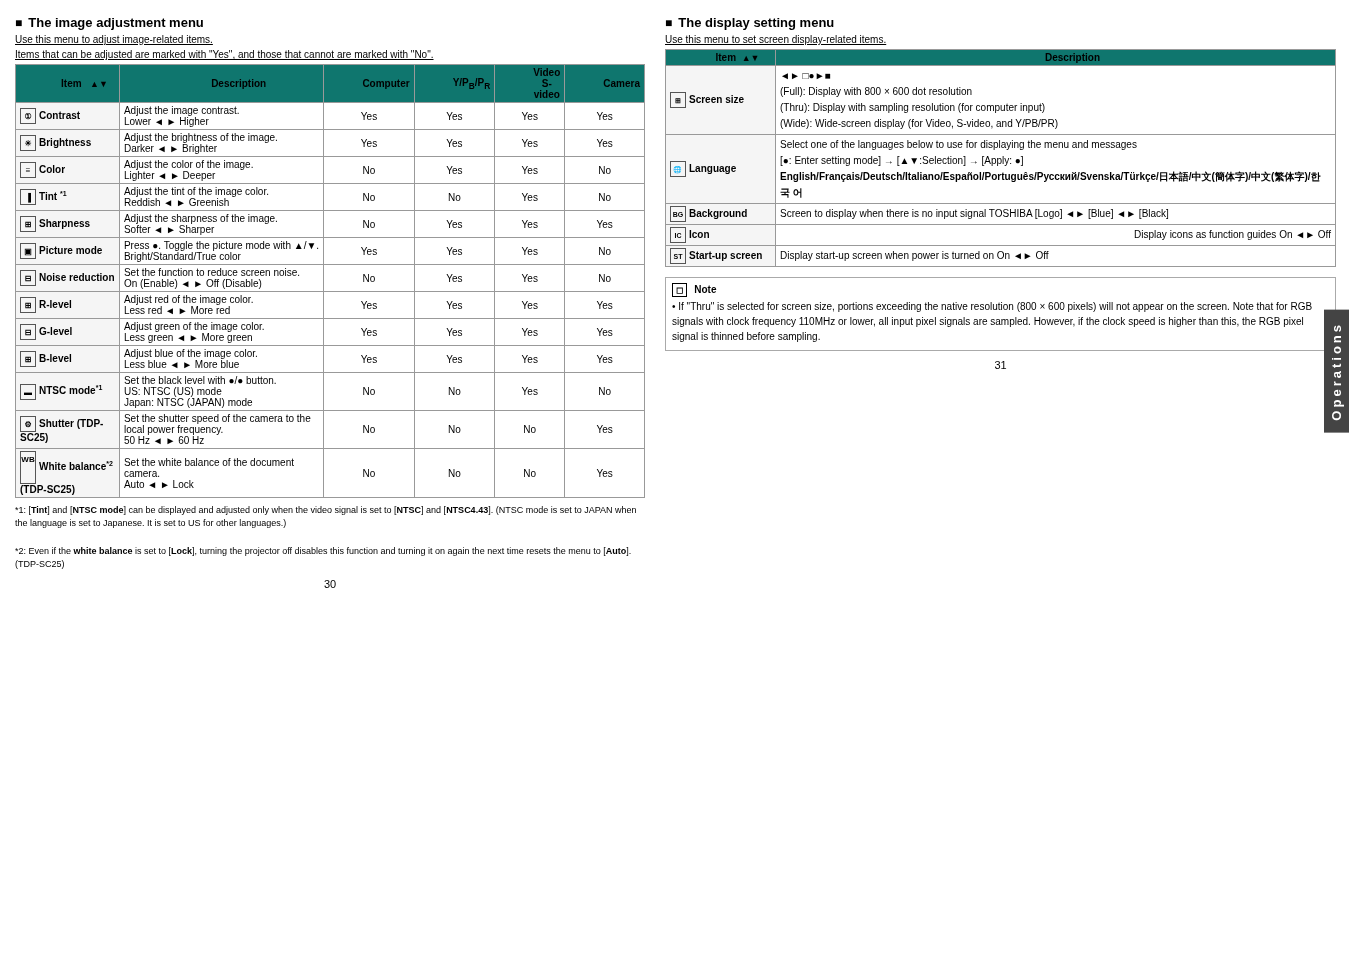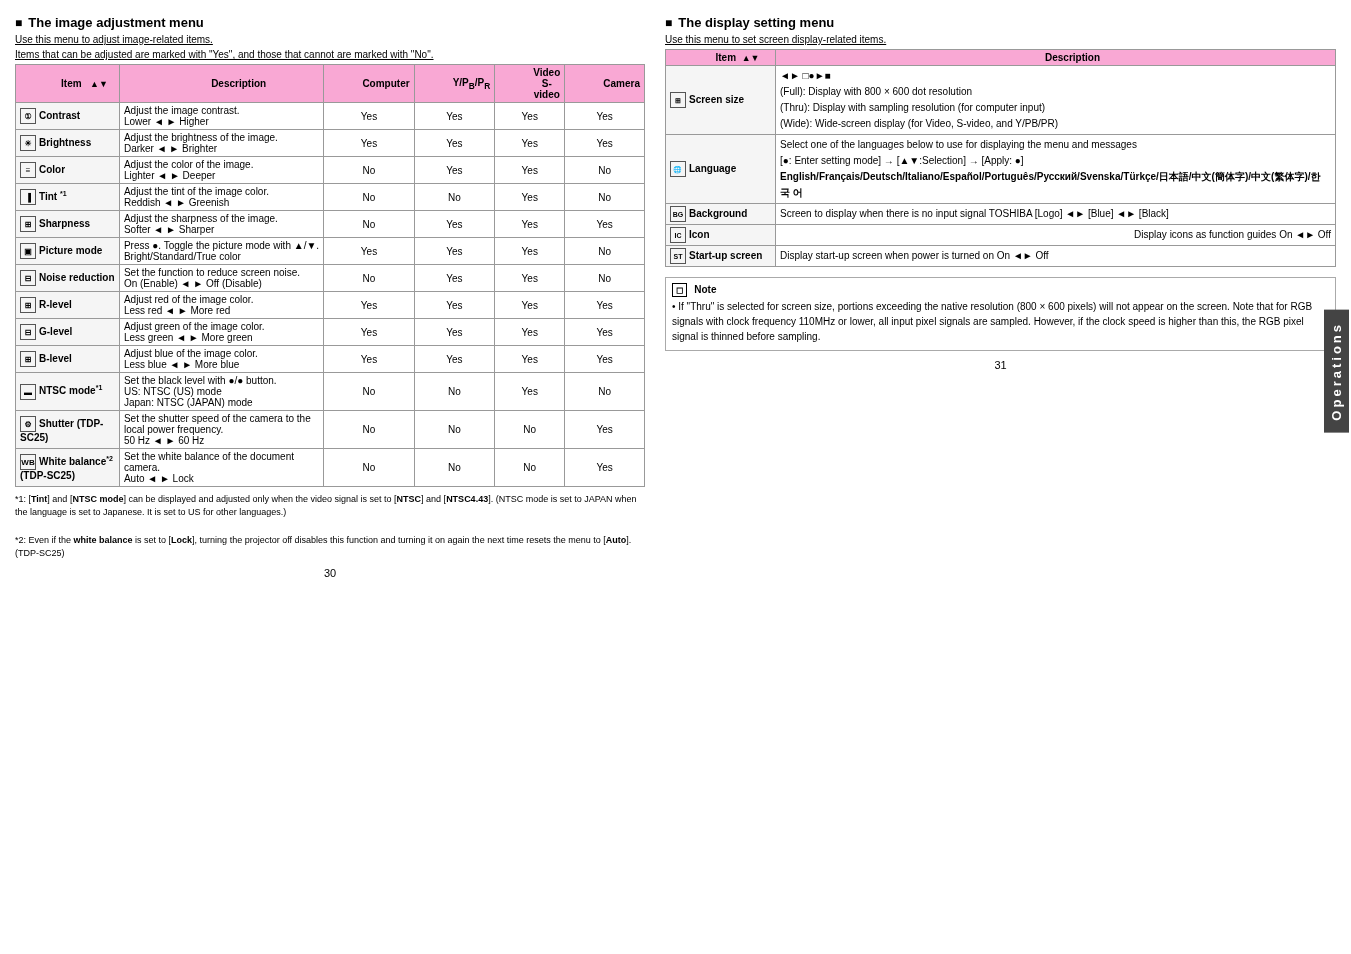--- a/index.html
+++ b/index.html
@@ -55,21 +55,21 @@
       width: 100%;
       border-collapse: collapse;
       font-size: 10px;
     }
     th, td {
       border: 1px solid #999;
       padding: 2px 4px;
       vertical-align: middle;
     }
     th {
-      background: #f9a8d4;
+      background: #0f766e;
       text-align: center;
       font-weight: bold;
       padding-left: 38px;
     }
     td.item-col {
       width: 110px;
       font-weight: bold;
       background: #f5f5f5;
     }
     td.desc-col {
@@ -239,21 +239,21 @@
           <tr>
             <td class="item-col"><span style="display: inline-block; width: 16px; height: 16px; border: 1px solid rgb(85, 85, 85); font-size: 8px; text-align: center; line-height: 16px; margin-right: 3px; vertical-align: middle;">⚙</span><span>Shutter (TDP-SC25)</span></td>
             <td class="desc-col" style="white-space: pre-line;">Set the shutter speed of the camera to the local power frequency.
 50 Hz ◄ ► 60 Hz</td>
             <td class="yn-col">No</td>
             <td class="yn-col">No</td>
             <td class="yn-col">No</td>
             <td class="camera-col">Yes</td>
           </tr>
           <tr>
-            <td class="item-col"><span style="display: inline-block; width: 16px; height: 16px; border: 1px solid rgb(85, 85, 85); font-size: 8px; text-align: center; line-height: 16px; margin-right: 3px; vertical-align: middle;">WB</span><span>White balance<sup>*2</sup> (TDP-SC25)</span></td>
+            <td class="item-col"><span style="display: inline-block; width: 16px; height: 33px; border: 1px solid rgb(85, 85, 85); font-size: 8px; text-align: center; line-height: 16px; margin-right: 3px; vertical-align: middle;">WB</span><span>White balance<sup>*2</sup> (TDP-SC25)</span></td>
             <td class="desc-col" style="white-space: pre-line;">Set the white balance of the document camera.
 Auto ◄ ► Lock</td>
             <td class="yn-col">No</td>
             <td class="yn-col">No</td>
             <td class="yn-col">No</td>
             <td class="camera-col">Yes</td>
           </tr>
         </tbody>
     </table>
 

